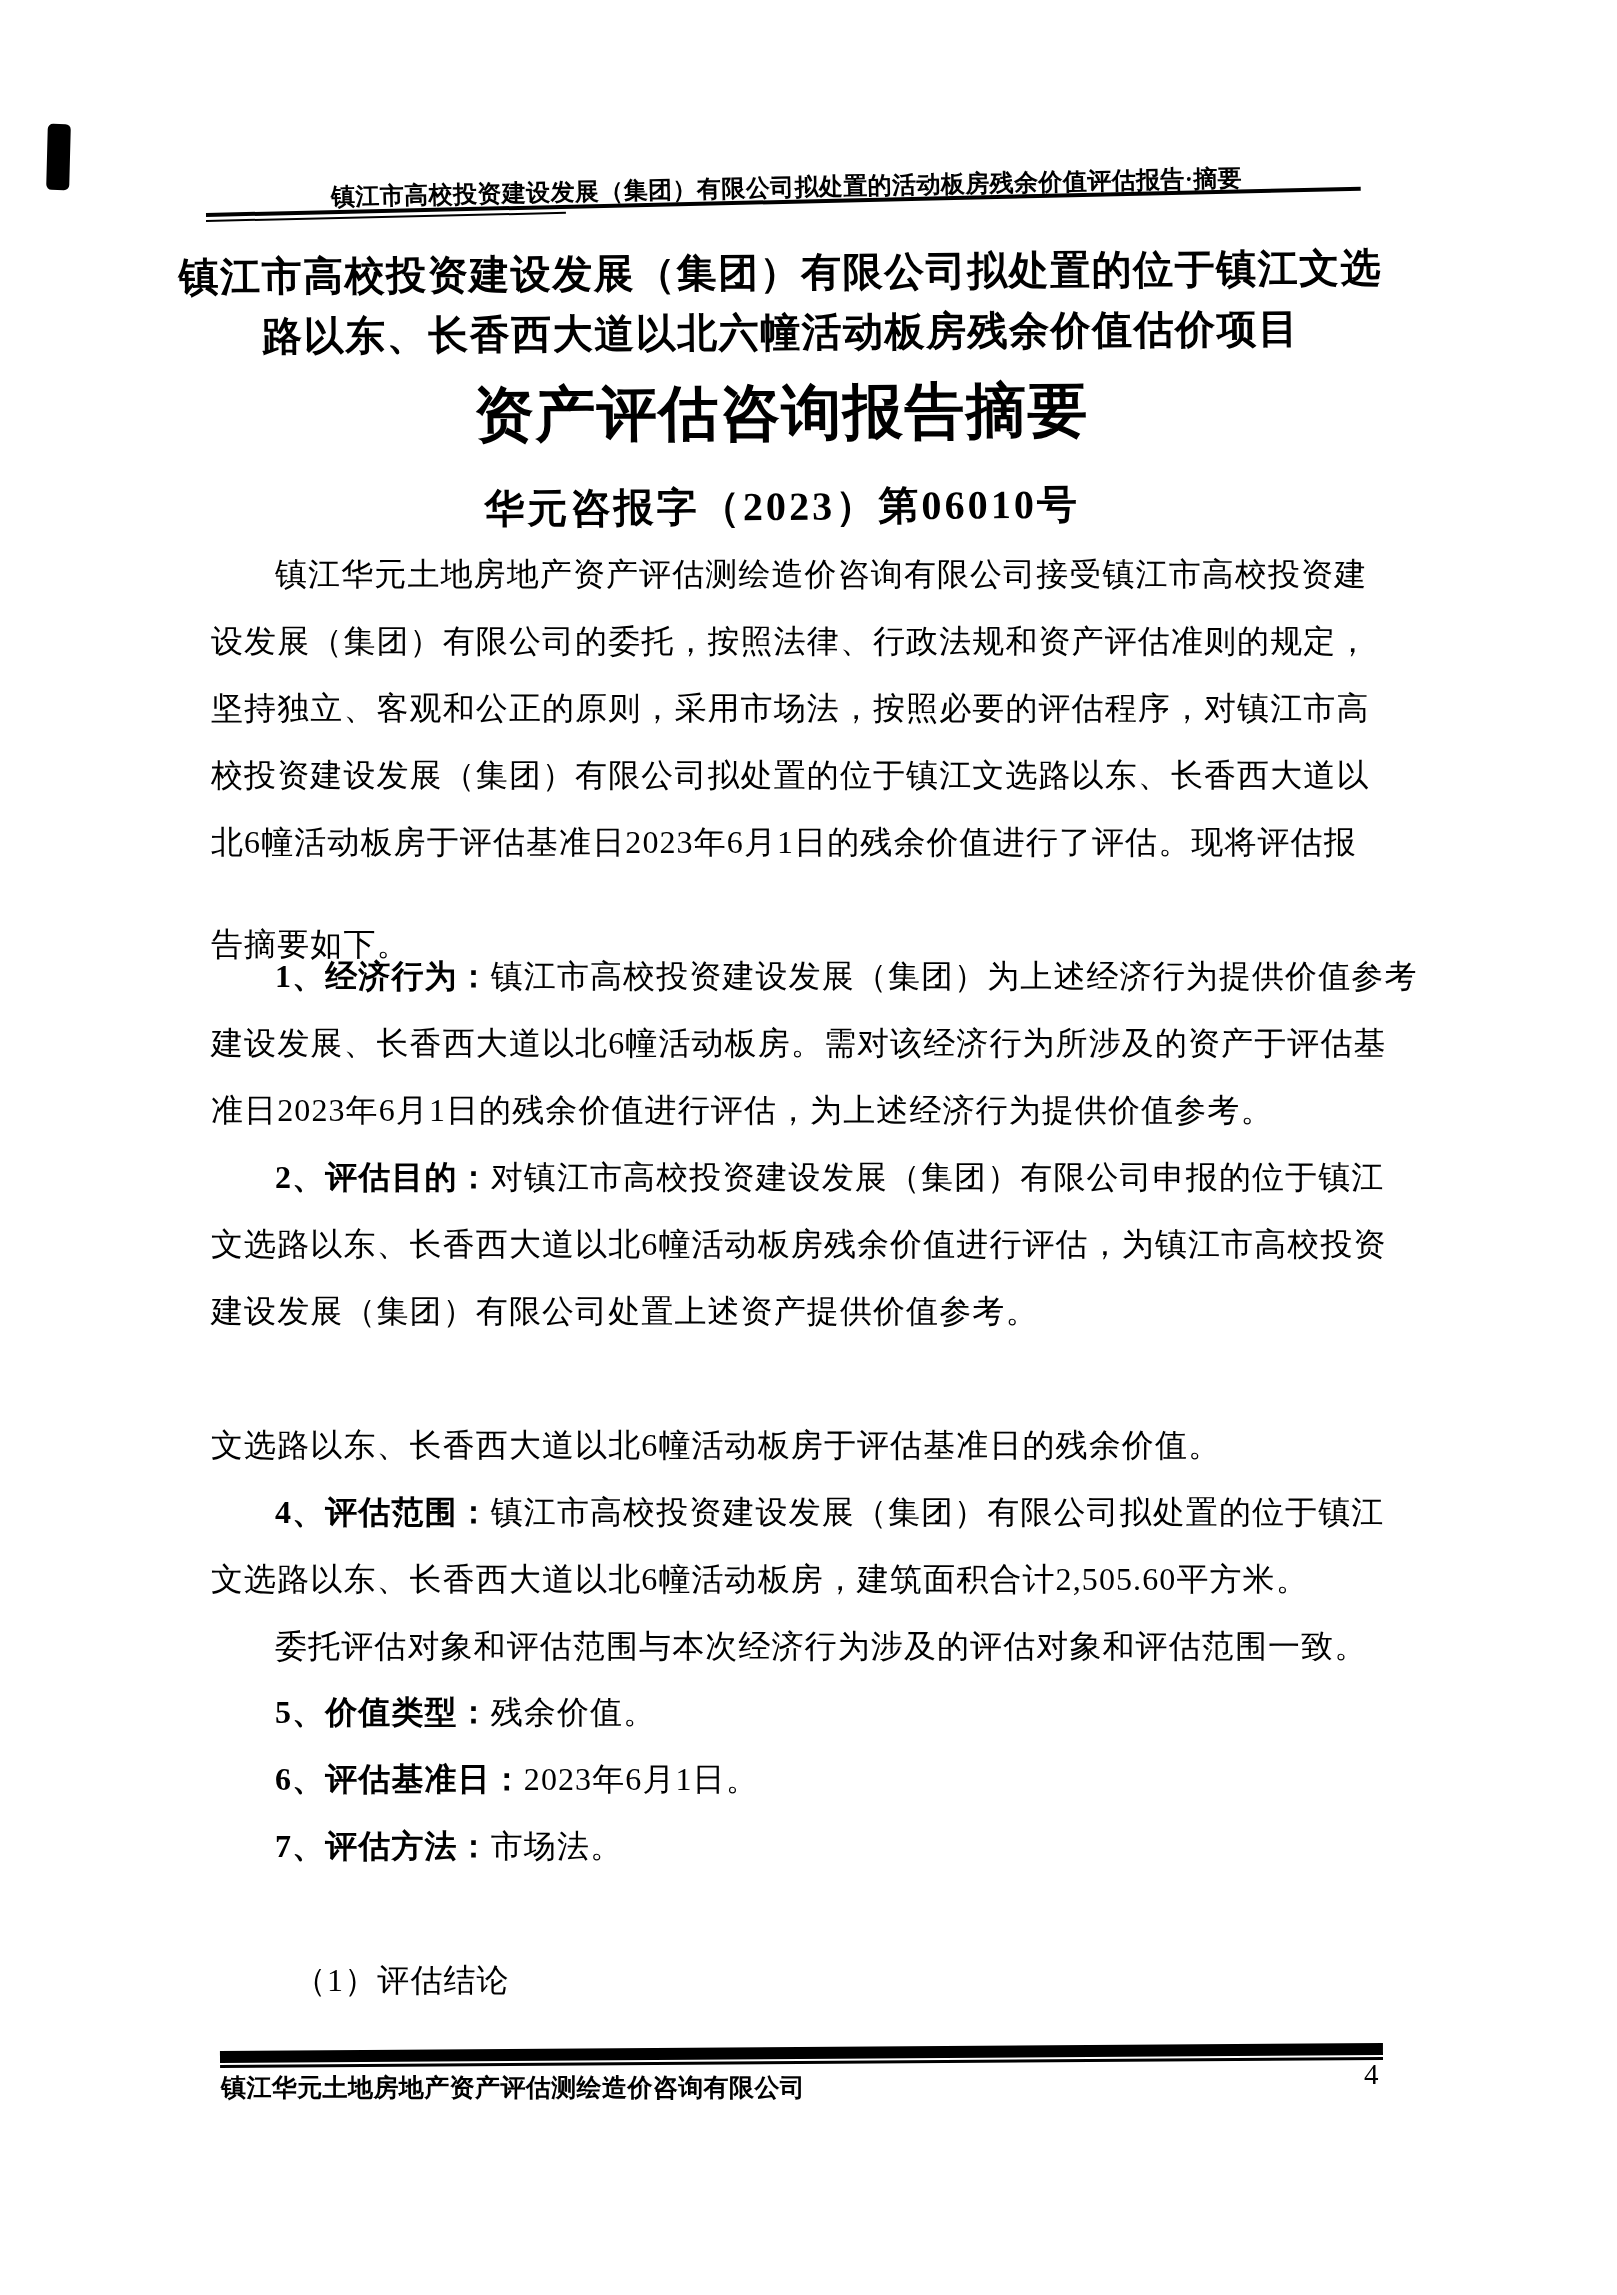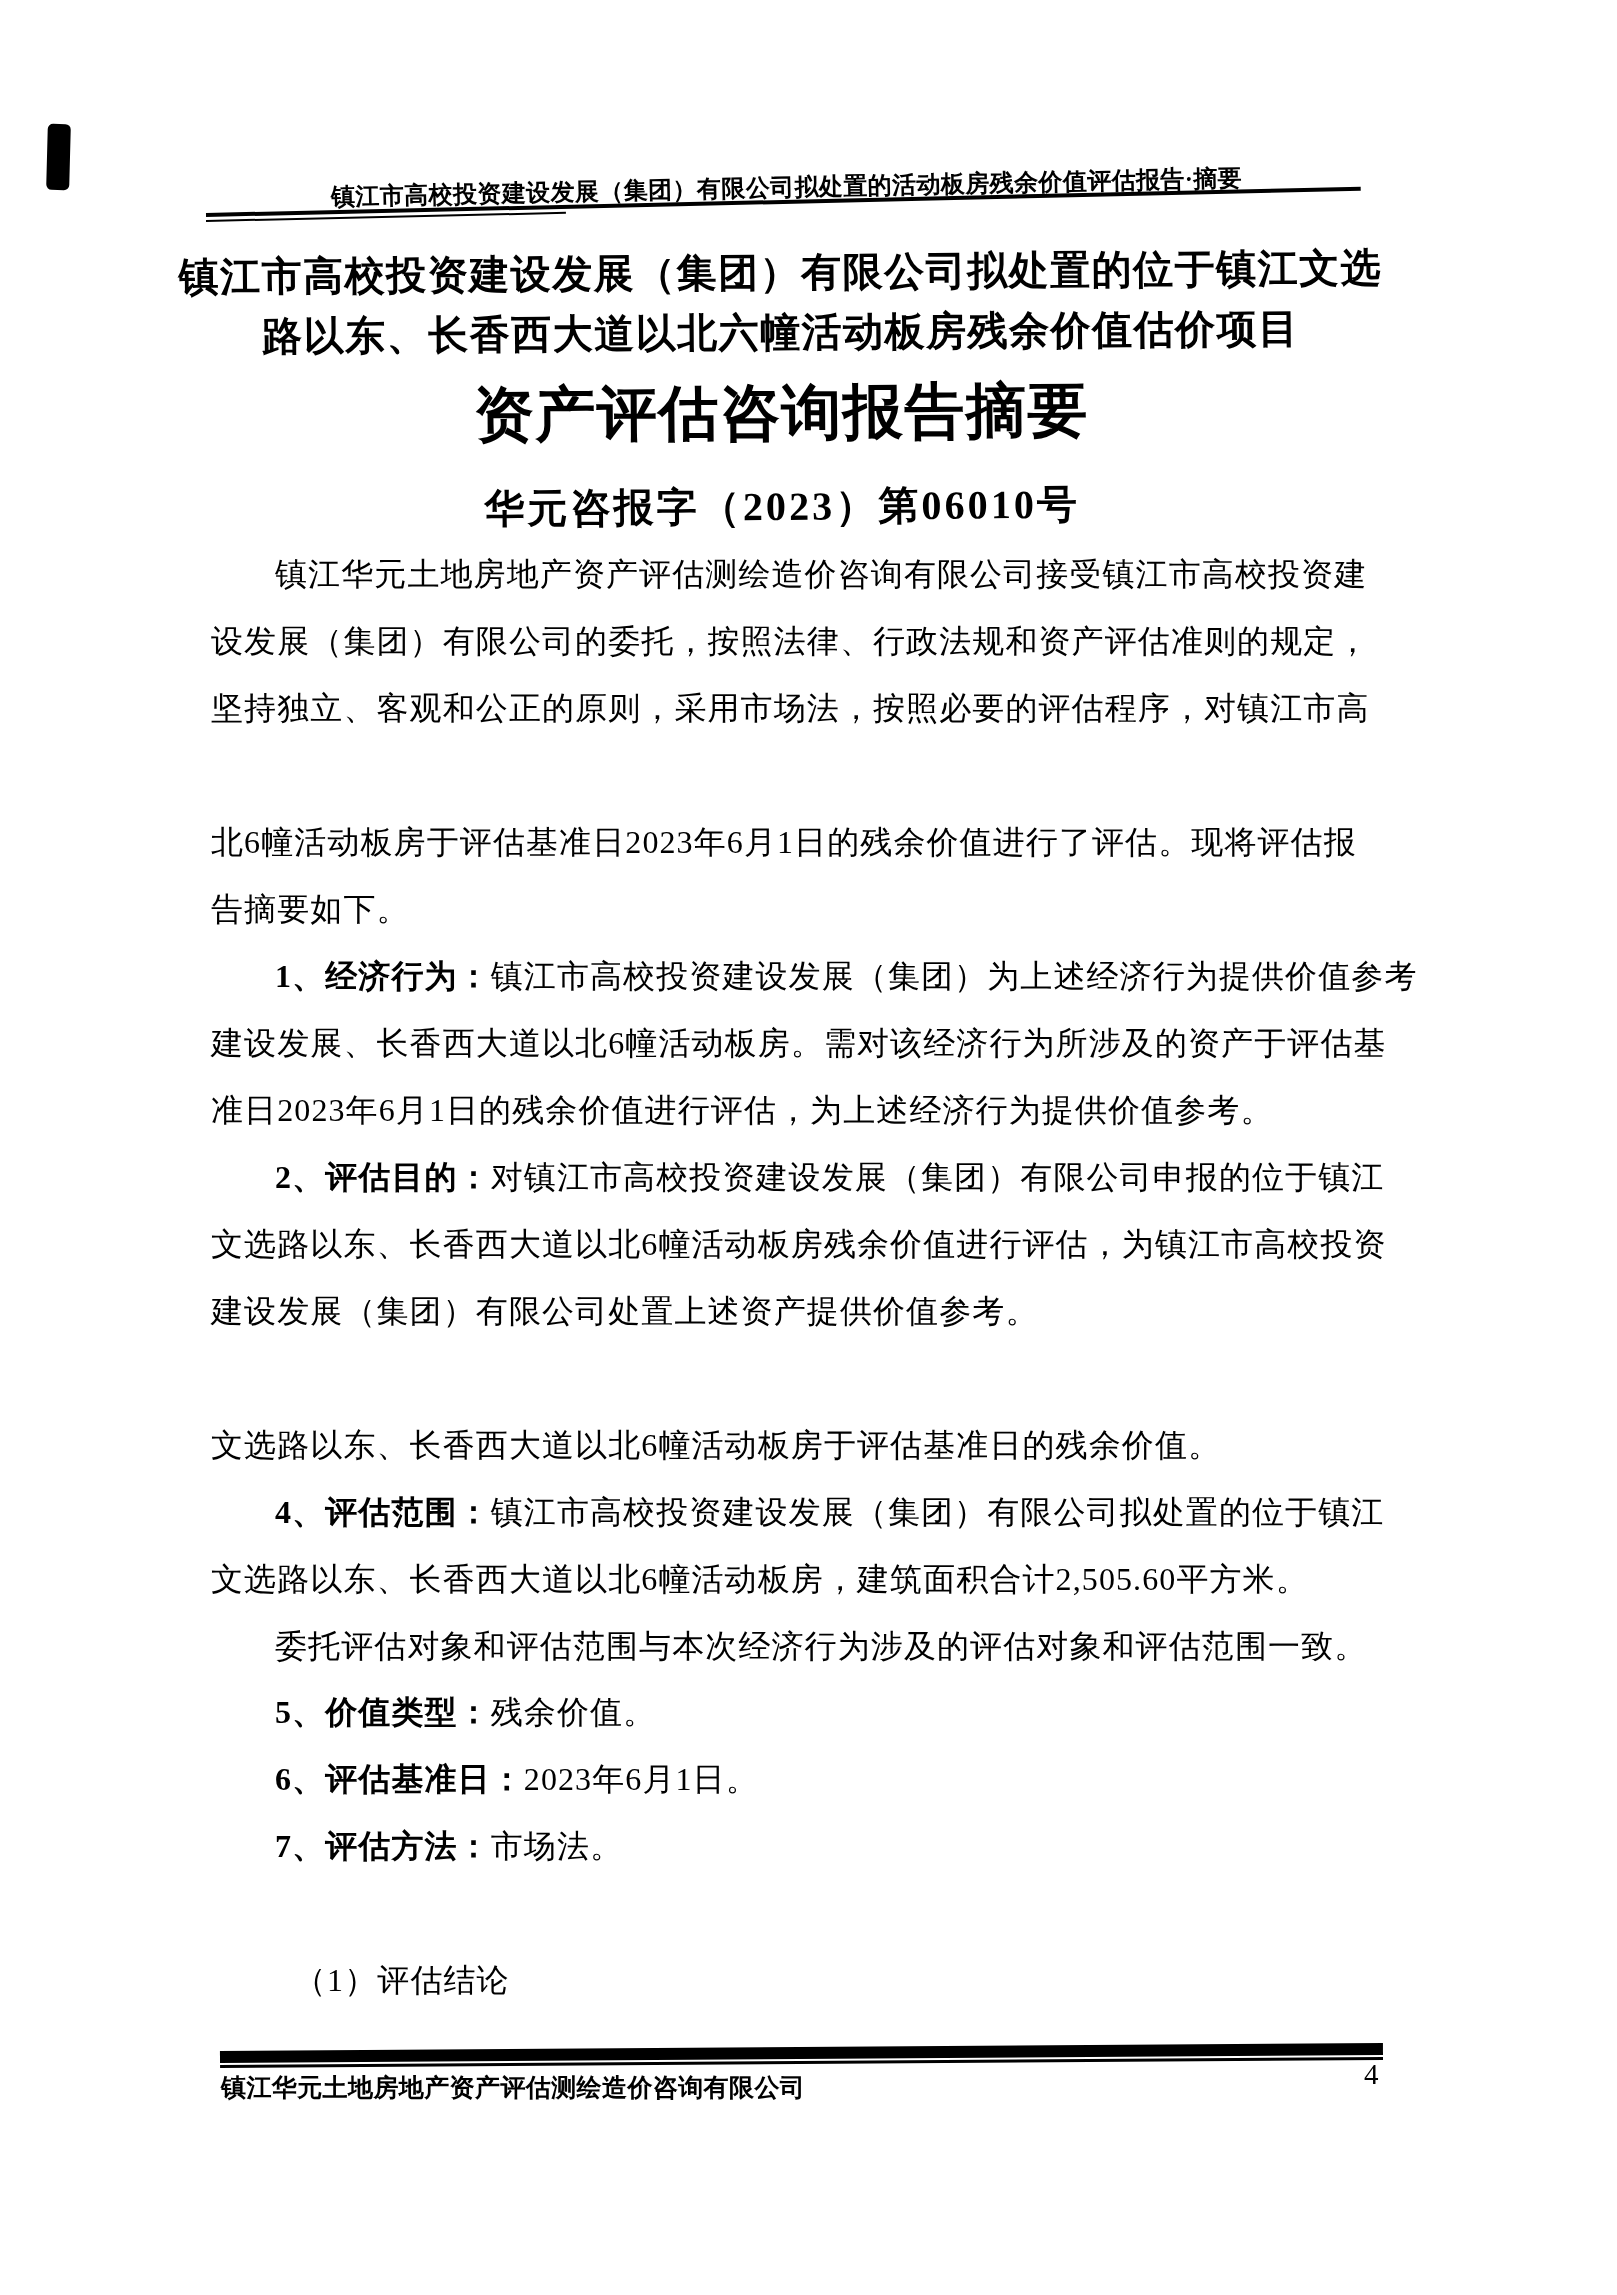--- a/index.html
+++ b/index.html
@@ -92,22 +92,23 @@
     <div class="project-title l1">镇江市高校投资建设发展（集团）有限公司拟处置的位于镇江文选</div>
     <div class="project-title l2">路以东、长香西大道以北六幢活动板房残余价值估价项目</div>
     <div class="report-title">资产评估咨询报告摘要</div>
     <div class="report-no">华元咨报字（2023）第06010号</div>
   </div>
 
   <div id="body-lines">
       <div class="body-line ind-para" style="top: 556px;"><span class="run">镇江华元土地房地产资产评估测绘造价咨询有限公司接受镇江市高校投资建</span></div>
       <div class="body-line ind-none" style="top: 623px;"><span class="run">设发展（集团）有限公司的委托，按照法律、行政法规和资产评估准则的规定，</span></div>
       <div class="body-line ind-none" style="top: 690px;"><span class="run">坚持独立、客观和公正的原则，采用市场法，按照必要的评估程序，对镇江市高</span></div>
+      <div class="body-line ind-none" style="top: 757px;"><span class="run">校投资建设发展（集团）有限公司拟处置的位于镇江文选路以东、长香西大道以</span></div>
       <div class="body-line ind-none" style="top: 824px; font-family: Liberation Serif, serif;"><span class="run">北6幢活动板房于评估基准日2023年6月1日的残余价值进行了评估。现将评估报</span></div>
-      <div class="body-line ind-none" style="top: 891px;"><span class="run">告摘要如下。</span></div>
+      <div class="body-line ind-none" style="top: 926px;"><span class="run">告摘要如下。</span></div>
       <div class="body-line ind-para" style="top: 958px;"><span class="run bold">1、经济行为：</span><span class="run">镇江市高校投资建设发展（集团）为上述经济行为提供价值参考</span></div>
       <div class="body-line ind-none" style="top: 1025px;"><span class="run">建设发展、长香西大道以北6幢活动板房。需对该经济行为所涉及的资产于评估基</span></div>
       <div class="body-line ind-none" style="top: 1092px;"><span class="run">准日2023年6月1日的残余价值进行评估，为上述经济行为提供价值参考。</span></div>
       <div class="body-line ind-para" style="top: 1159px;"><span class="run bold">2、评估目的：</span><span class="run">对镇江市高校投资建设发展（集团）有限公司申报的位于镇江</span></div>
       <div class="body-line ind-none" style="top: 1226px;"><span class="run">文选路以东、长香西大道以北6幢活动板房残余价值进行评估，为镇江市高校投资</span></div>
       <div class="body-line ind-none" style="top: 1293px;"><span class="run">建设发展（集团）有限公司处置上述资产提供价值参考。</span></div>
       <div class="body-line ind-none" style="top: 1427px;"><span class="run">文选路以东、长香西大道以北6幢活动板房于评估基准日的残余价值。</span></div>
       <div class="body-line ind-para" style="top: 1494px;"><span class="run bold">4、评估范围：</span><span class="run">镇江市高校投资建设发展（集团）有限公司拟处置的位于镇江</span></div>
       <div class="body-line ind-none" style="top: 1561px;"><span class="run">文选路以东、长香西大道以北6幢活动板房，建筑面积合计2,505.60平方米。</span></div>
       <div class="body-line ind-para" style="top: 1628px;"><span class="run">委托评估对象和评估范围与本次经济行为涉及的评估对象和评估范围一致。</span></div>

